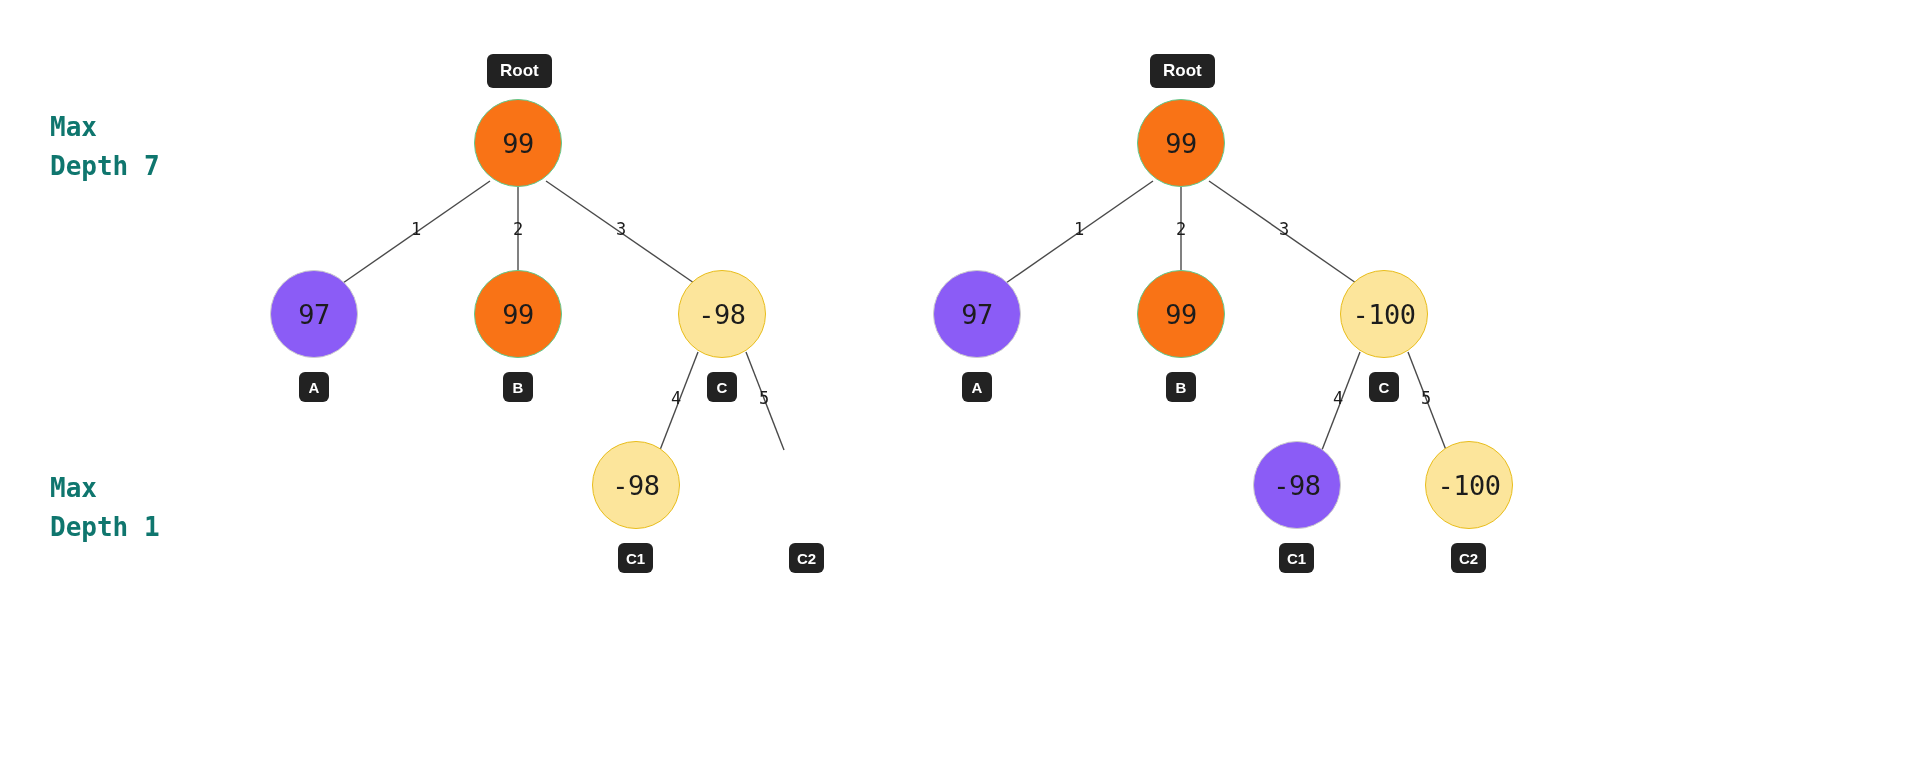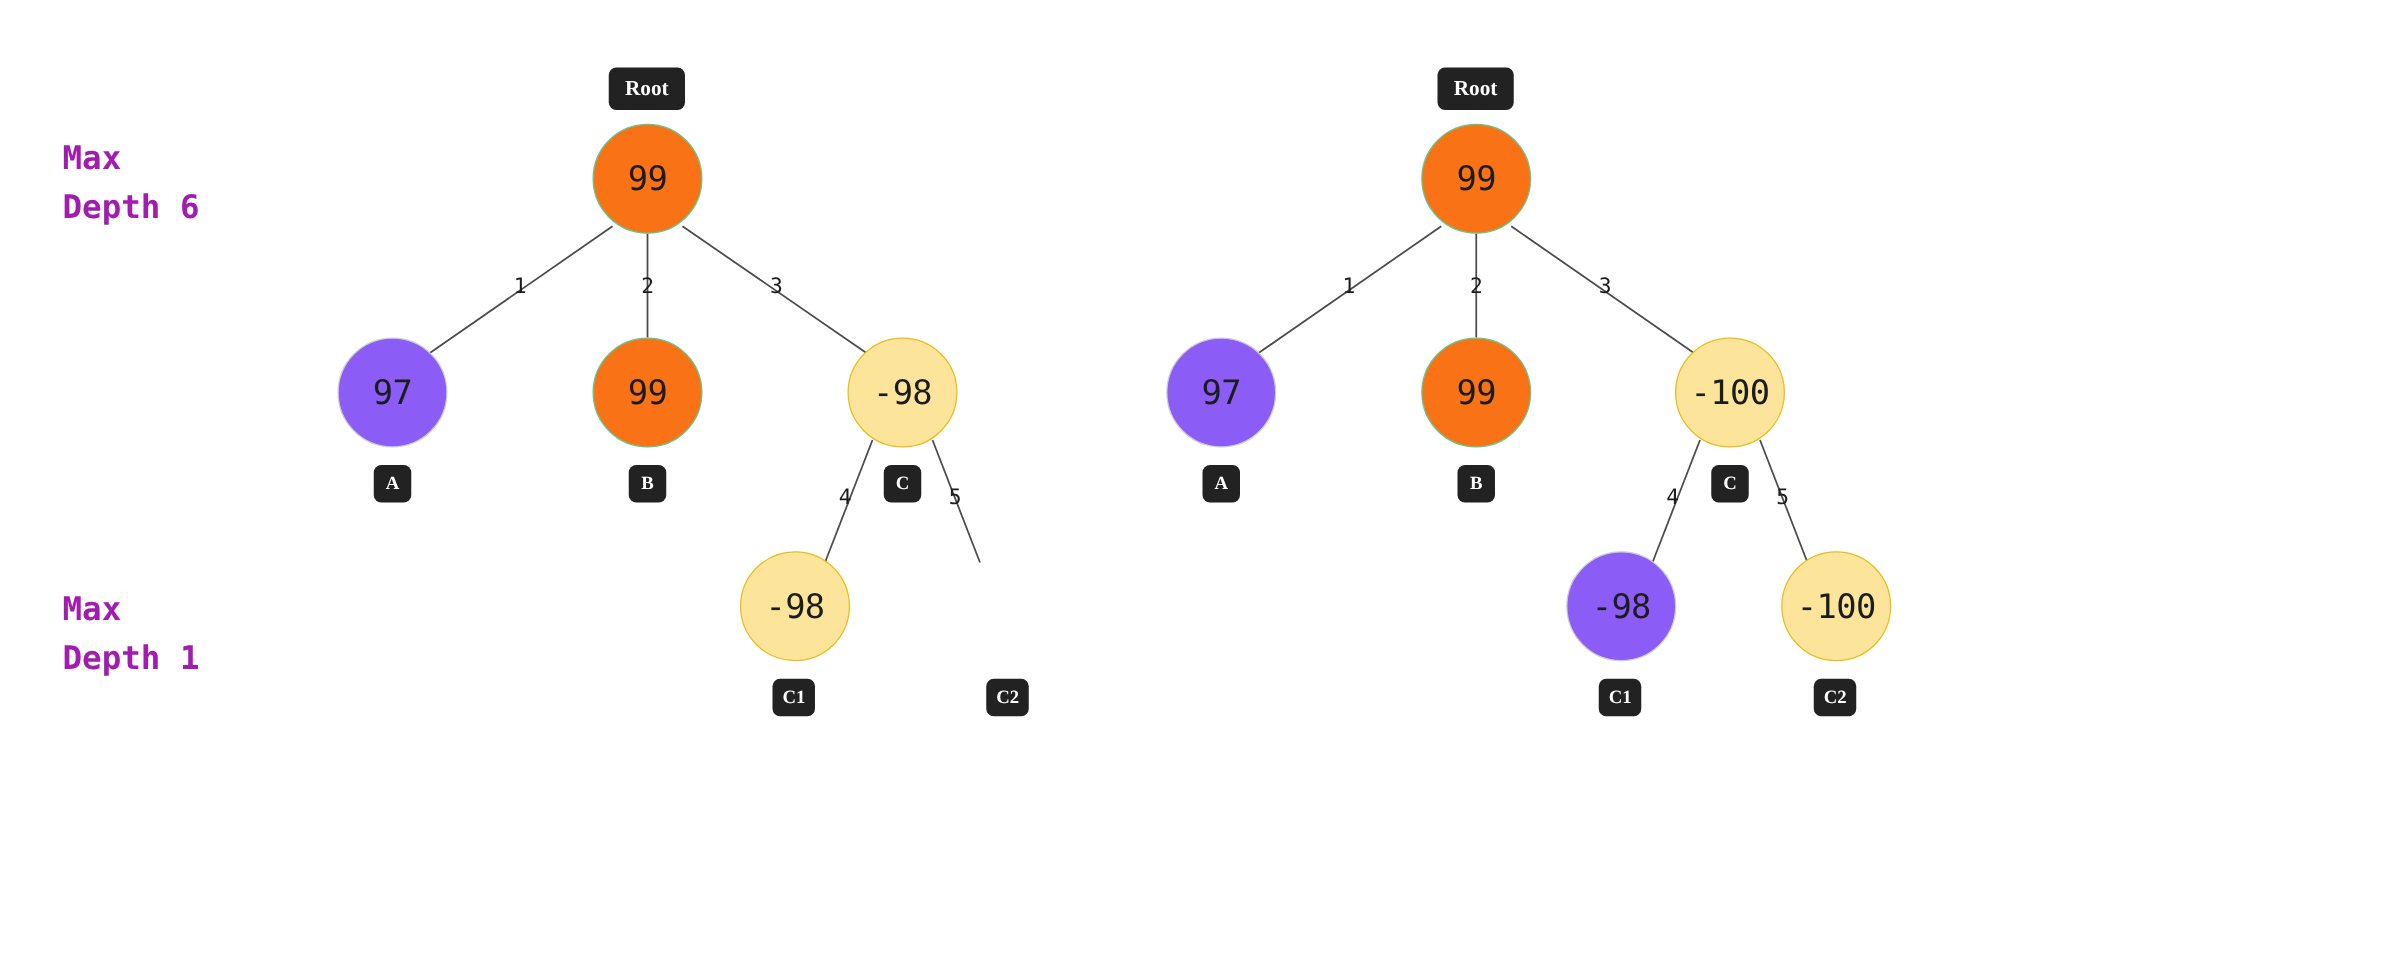--- a/index.html
+++ b/index.html
@@ -22,21 +22,21 @@
     width: 1920px;
     height: 769px;
   }
 
   
   .row-label {
     position: absolute;
     font-family: "DejaVu Sans Mono", "Liberation Mono", monospace;
     font-size: 26px;
     font-weight: 700;
-    color: #a21caf;
+    color: #0f766e;
     line-height: 39px;
     letter-spacing: 0px;
     white-space: pre;
   }
 
   
   #edges {
     position: absolute;
     left: 0; top: 0;
     width: 1920px;
@@ -76,21 +76,21 @@
     background: #8b5cf6;
     border: 1.6px solid #cccccc;
   }
 
   
   .badge {
     position: absolute;
     background: #222222;
     color: #ffffff;
     border-radius: 6px;
-    font-family: Liberation Serif, serif;
+    font-family: Liberation Sans, sans-serif;
     font-weight: 700;
     display: flex;
     align-items: center;
     justify-content: center;
     box-sizing: border-box;
     white-space: nowrap;
   }
   .badge.root {
     height: 34px;
     padding: 0 13px;
@@ -111,21 +111,21 @@
     font-weight: 400;
     color: #1c1c1c;
     white-space: nowrap;
   }
 </style>
 </head>
 <body>
 
 <div id="stage">
 
-  <div class="row-label" style="left:50px; top:108px;"><span>Max</span><br><span>Depth 6</span></div>
+  <div class="row-label" style="left:50px; top:108px;"><span>Max</span><br><span>Depth 7</span></div>
 
 
   <div class="row-label" style="left:50px; top:469px;"><span>Max</span><br><span>Depth 1</span></div>
 
   <svg id="edges">
 
     <line x1="490" y1="181" x2="343" y2="283"></line>
     <line x1="518" y1="187" x2="518" y2="270"></line>
     <line x1="546" y1="181" x2="694" y2="283"></line>
 

